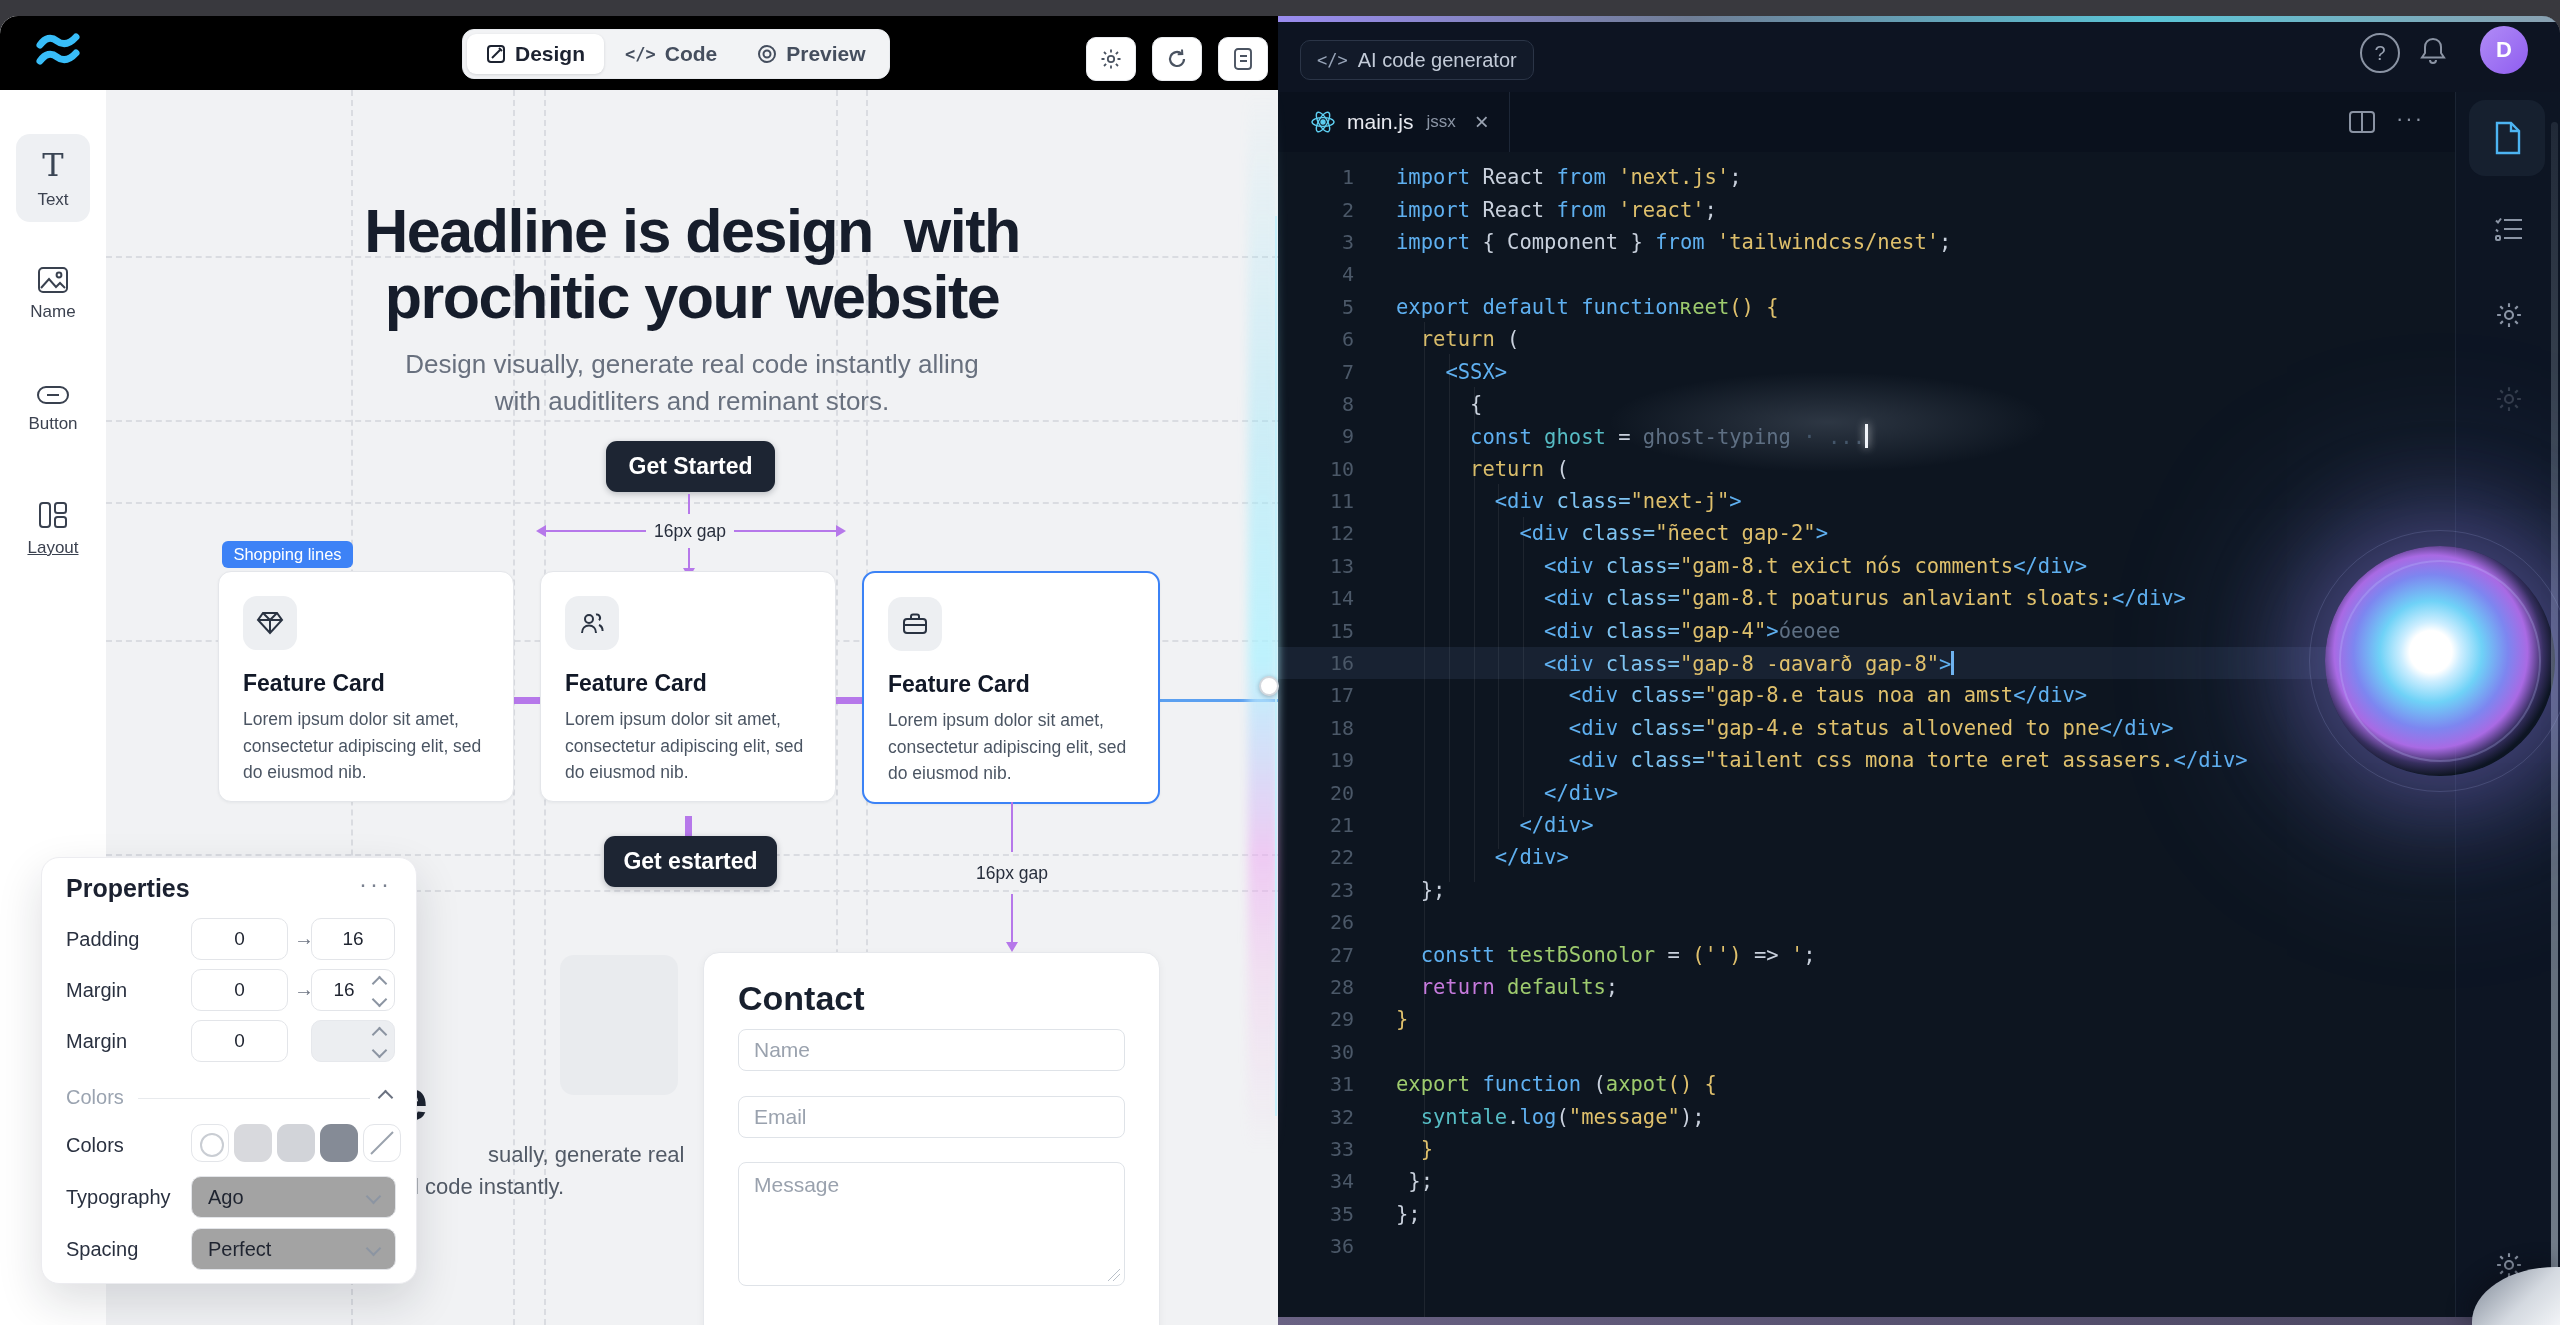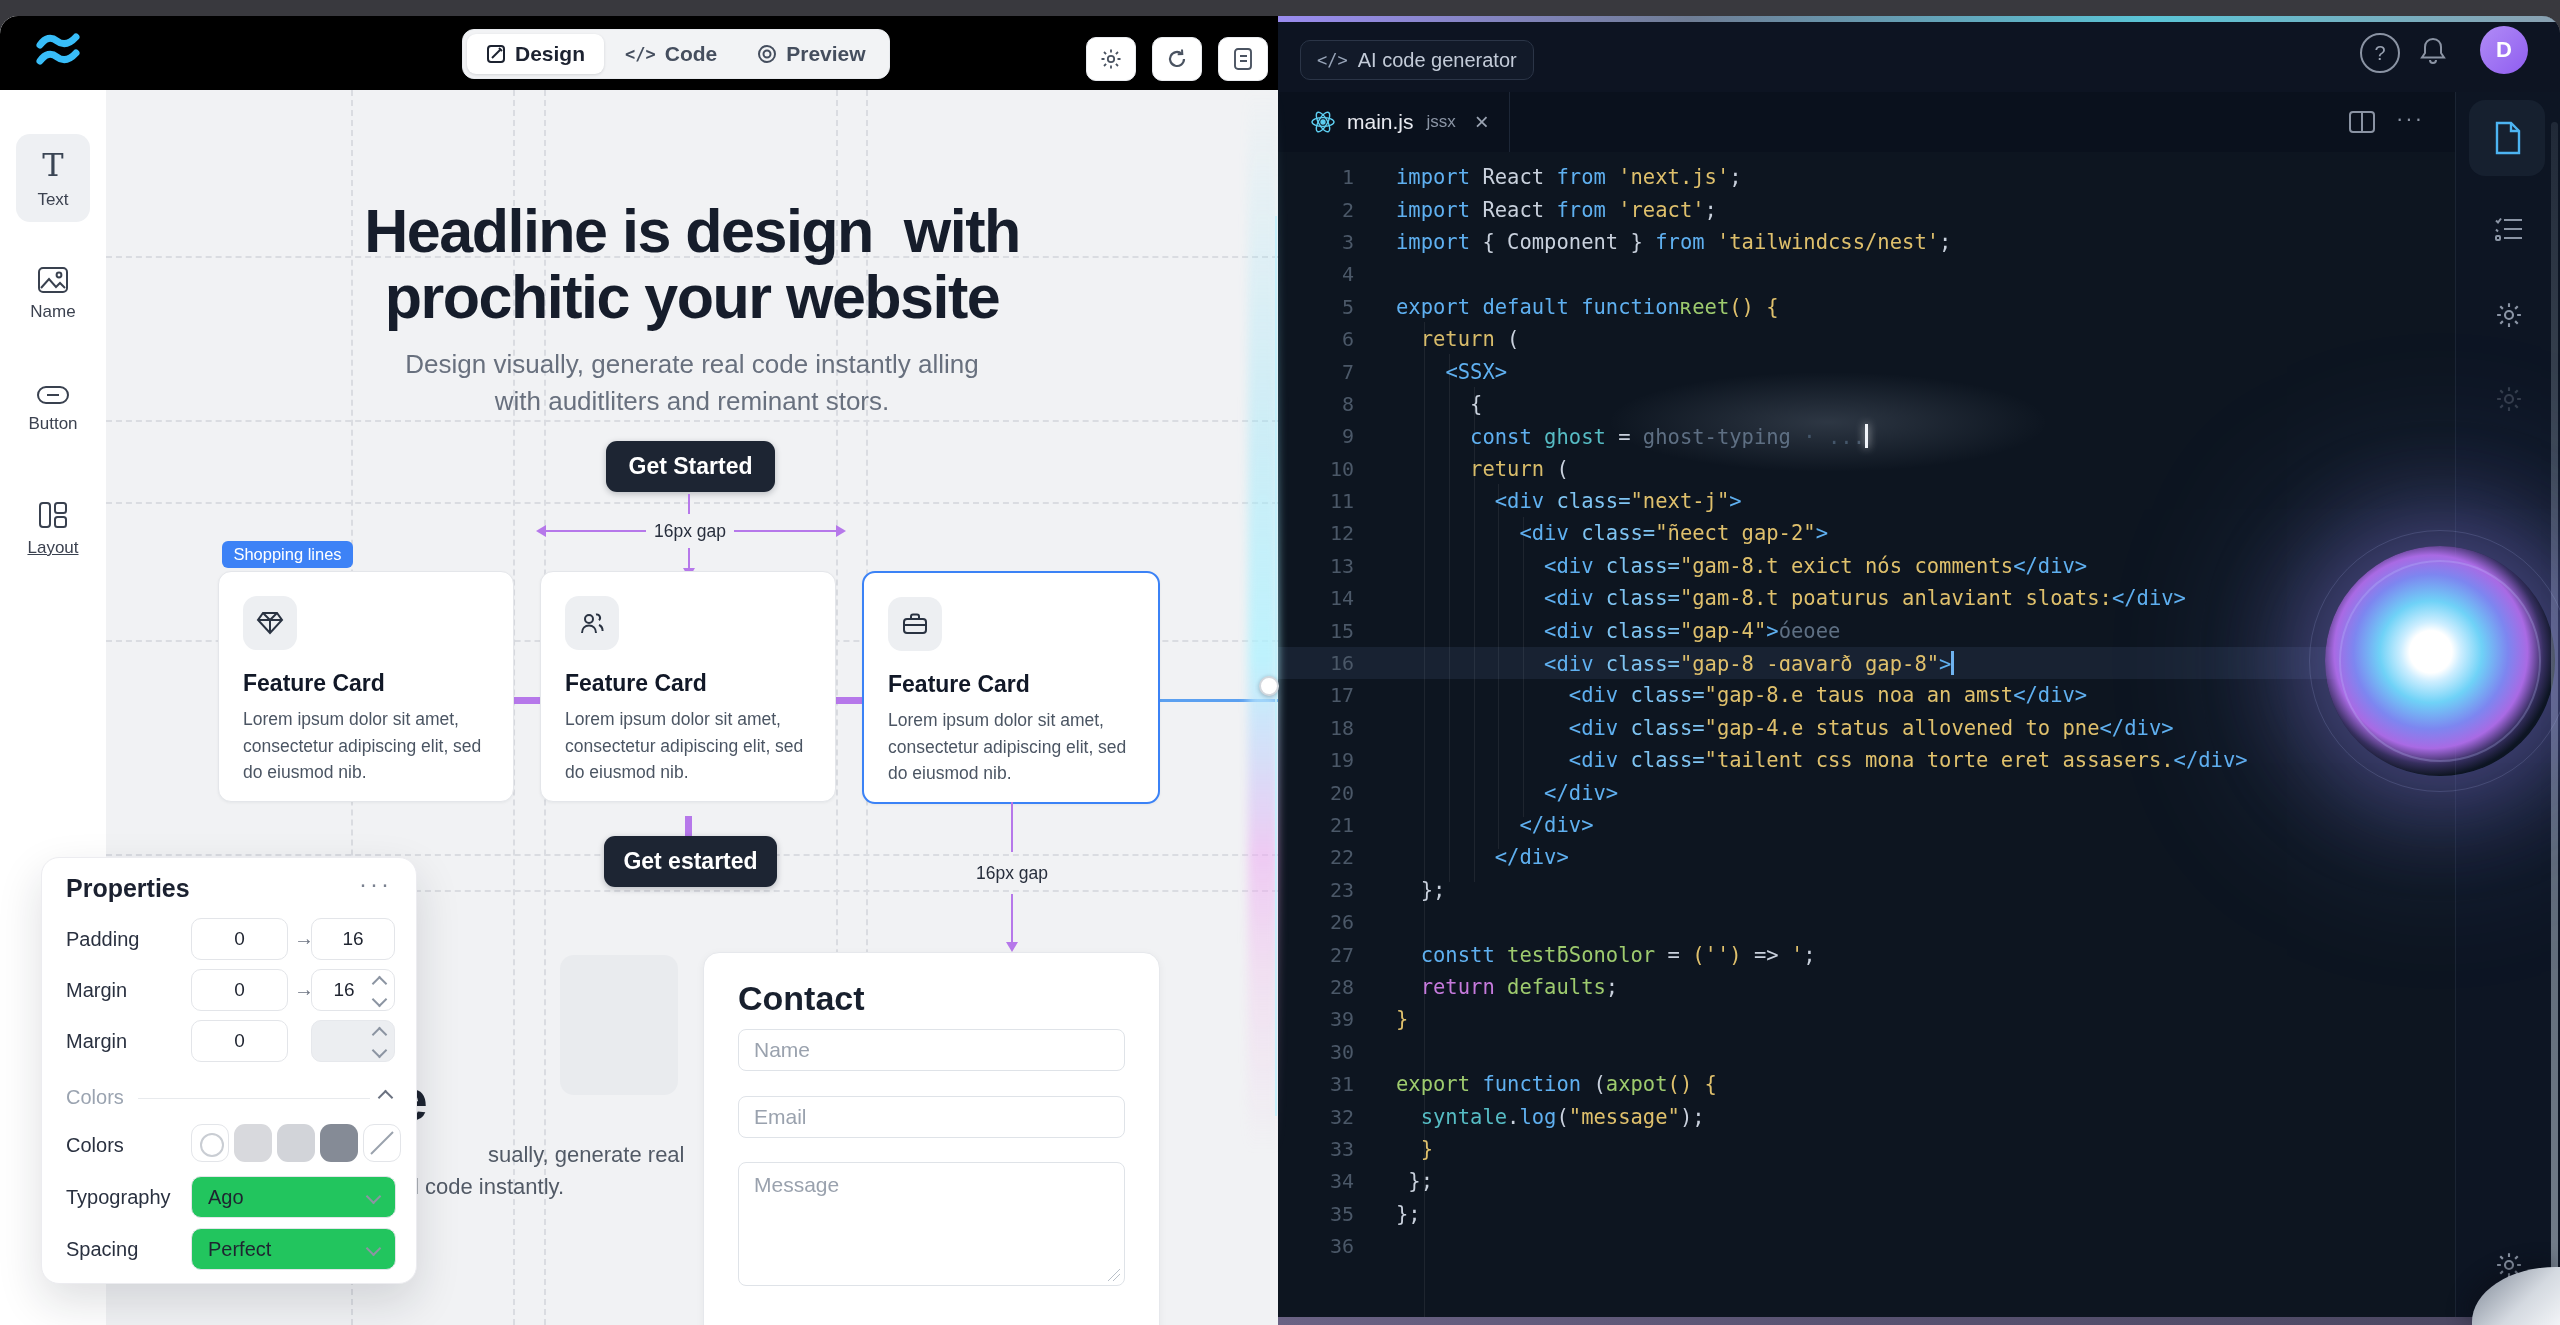--- a/index.html
+++ b/index.html
@@ -50,21 +50,21 @@
   .p-box{position:absolute;height:42px;border:1px solid #e3e5e9;border-radius:10px;background:#fff;display:flex;align-items:center;justify-content:center;font-size:19px;color:#1f2430;box-sizing:border-box;}
   .p-box.disabled{background:#eceef1;border-color:#e6e8ec;}
   .p-arrow{position:absolute;color:#6b7280;font-size:20px;}
   .stepper{position:absolute;right:9px;top:8px;display:flex;flex-direction:column;gap:5px;}
   .chev{width:9px;height:9px;border-left:2px solid #8c95a2;border-top:2px solid #8c95a2;}
   .chev.up{transform:rotate(45deg);}
   .chev.down{transform:rotate(225deg);}
   .sec-label{position:absolute;left:24px;font-size:20px;color:#9aa3b0;}
   .sec-line{position:absolute;height:1px;background:#e8eaed;}
   .swatch{position:absolute;width:38px;height:38px;border-radius:11px;box-sizing:border-box;}
-  .dropdown{position:absolute;height:42px;border:1px solid #e3e5e9;border-radius:10px;background:#22c55e;display:flex;align-items:center;font-size:20px;color:#1f2430;padding:0 16px;box-sizing:border-box;}
+  .dropdown{position:absolute;height:42px;border:1px solid #e3e5e9;border-radius:10px;background:#a3a3a3;display:flex;align-items:center;font-size:20px;color:#1f2430;padding:0 16px;box-sizing:border-box;}
   .dropdown .chev{position:absolute;right:16px;top:16px;}
   
   .right-pane{position:absolute;left:1278px;top:0;width:1282px;height:1309px;background:#0d1420;}
   .grad-top{position:absolute;left:0;top:0;width:1282px;height:6px;background:linear-gradient(90deg,#9a8cf0 0%,#6f7d95 32%,#5ac4d6 68%,#8aa0b0 100%);}
   .code-header{position:absolute;left:0;top:6px;width:1282px;height:70px;background:#0d1422;}
   .ai-badge{position:absolute;left:22px;top:18px;height:38px;border:1px solid #2b3547;border-radius:10px;background:#121a29;display:flex;align-items:center;gap:10px;padding:0 16px;color:#c3cbd8;font-size:20px;}
   .ai-badge .glyph{color:#97a4b8;font-size:17px;font-family:"DejaVu Sans Mono",monospace;}
   .help-circle{position:absolute;left:1082px;top:11px;width:36px;height:36px;border:2px solid #8a93a3;border-radius:50%;color:#98a1b1;font-size:20px;display:flex;align-items:center;justify-content:center;}
   .avatar{position:absolute;left:1202px;top:4px;width:48px;height:48px;border-radius:50%;background:linear-gradient(135deg,#b18cf6,#8f5df0);color:#fff;font-size:22px;font-weight:600;display:flex;align-items:center;justify-content:center;}
   .tabbar{position:absolute;left:0;top:76px;width:1282px;height:60px;background:#0a111d;border-bottom:1px solid #1e2a3a;}
@@ -515,21 +515,21 @@
           </div>
           <div class="code-row">
             <span class="ln">27</span>
             <span class="lt"><span class="tk-kw">  constt</span><span class="tk-id"> testƃSonolor</span><span class="tk-pl"> = </span><span class="tk-str">('')</span><span class="tk-pl"> =&gt; </span><span class="tk-str">'</span><span class="tk-pl">;</span></span>
           </div>
           <div class="code-row">
             <span class="ln">28</span>
             <span class="lt"><span class="tk-pl">  </span><span class="tk-kw2">return</span><span class="tk-id"> defaults</span><span class="tk-pl">;</span></span>
           </div>
           <div class="code-row">
-            <span class="ln">39</span>
+            <span class="ln">29</span>
             <span class="lt"><span class="tk-str">}</span></span>
           </div>
           <div class="code-row">
             <span class="ln">30</span>
             <span class="lt"></span>
           </div>
           <div class="code-row">
             <span class="ln">31</span>
             <span class="lt"><span class="tk-id">export</span><span class="tk-kw"> function</span><span class="tk-pl"> (</span><span class="tk-id">axpot</span><span class="tk-str">() {</span></span>
           </div>

